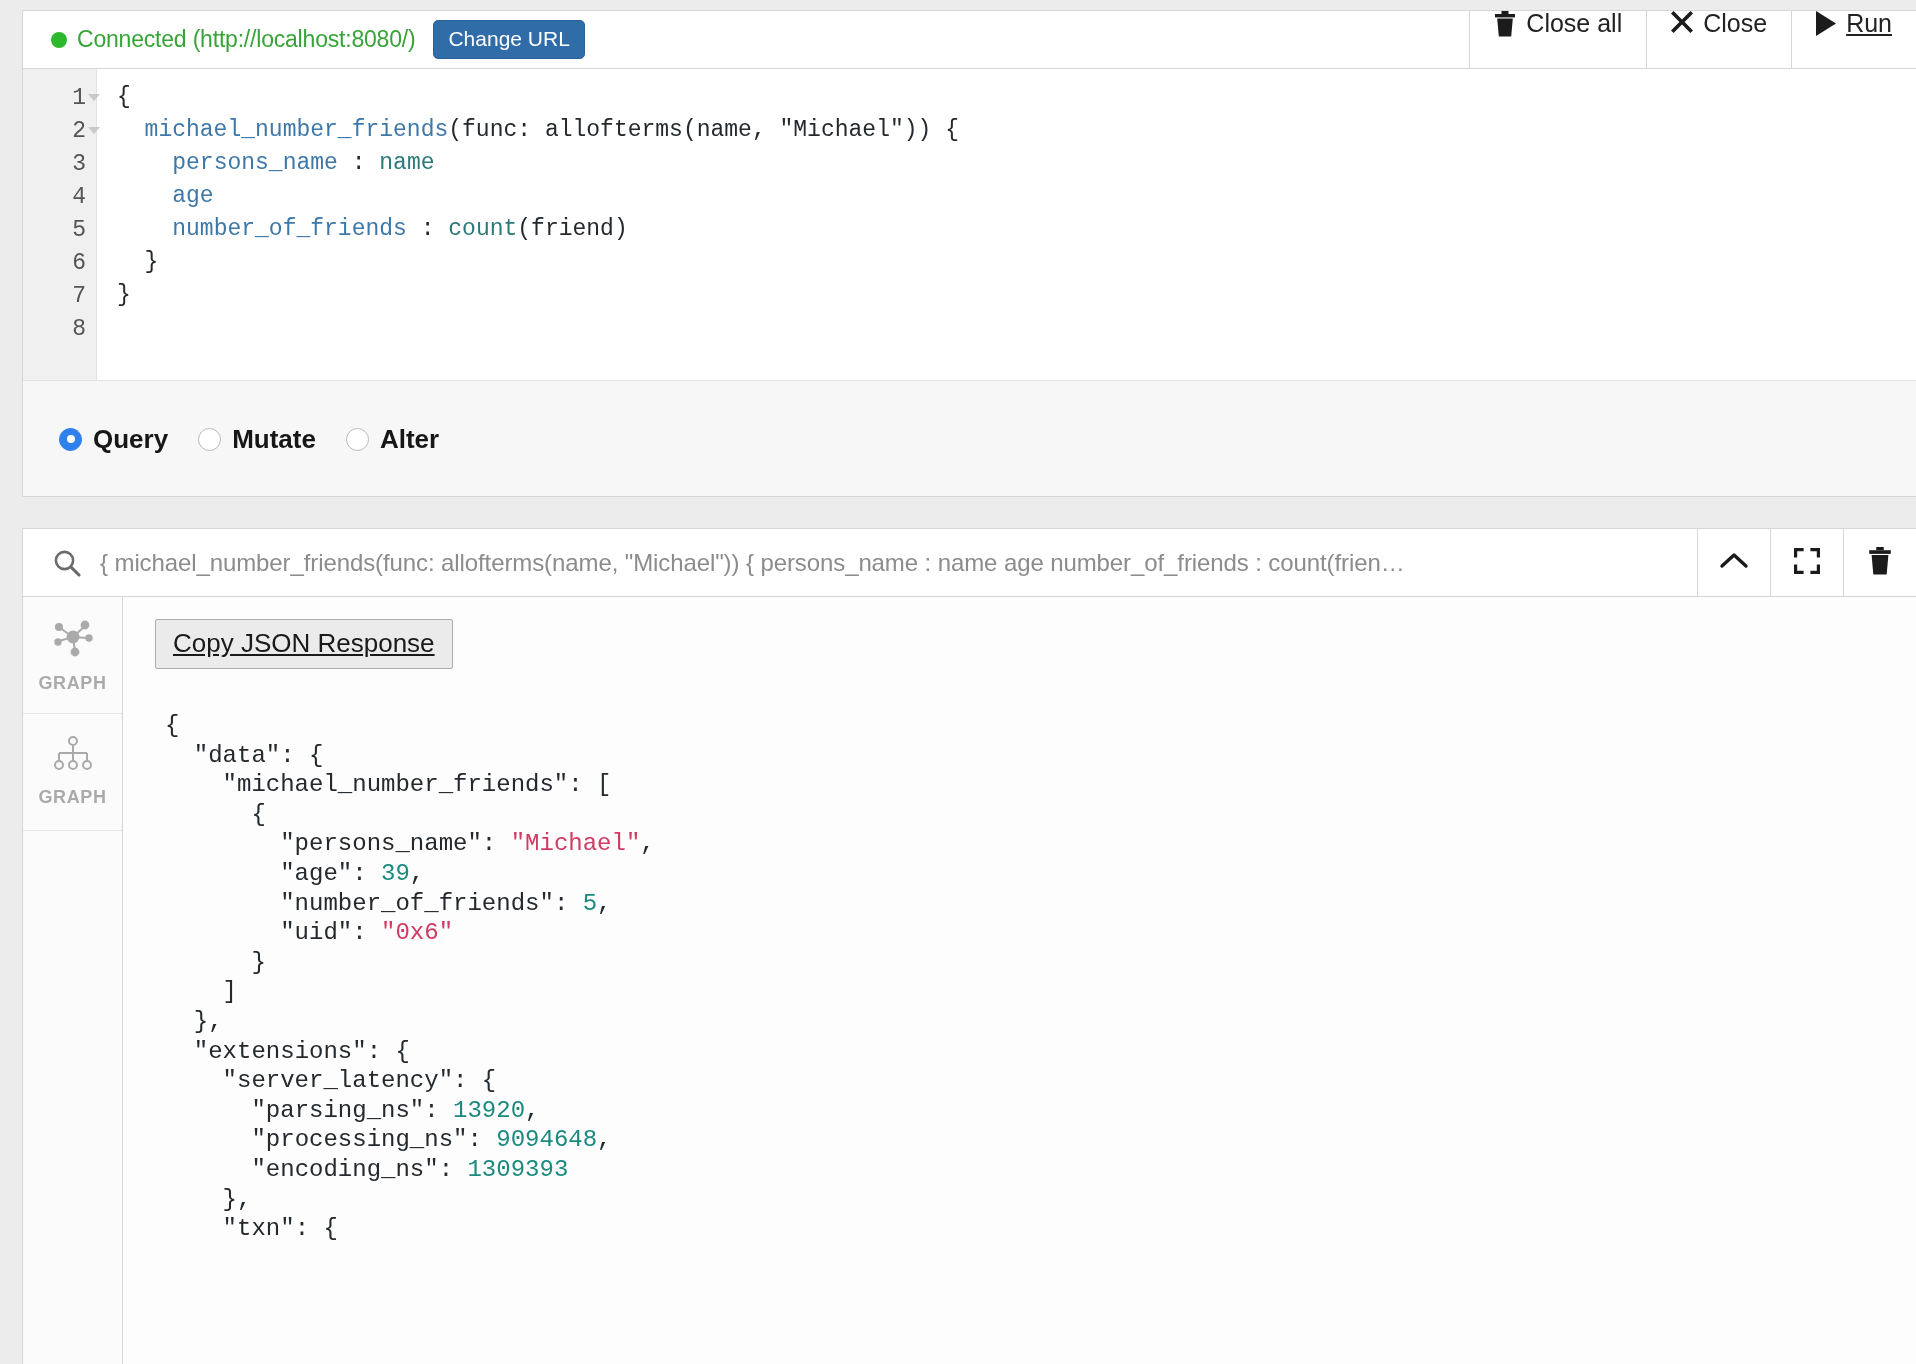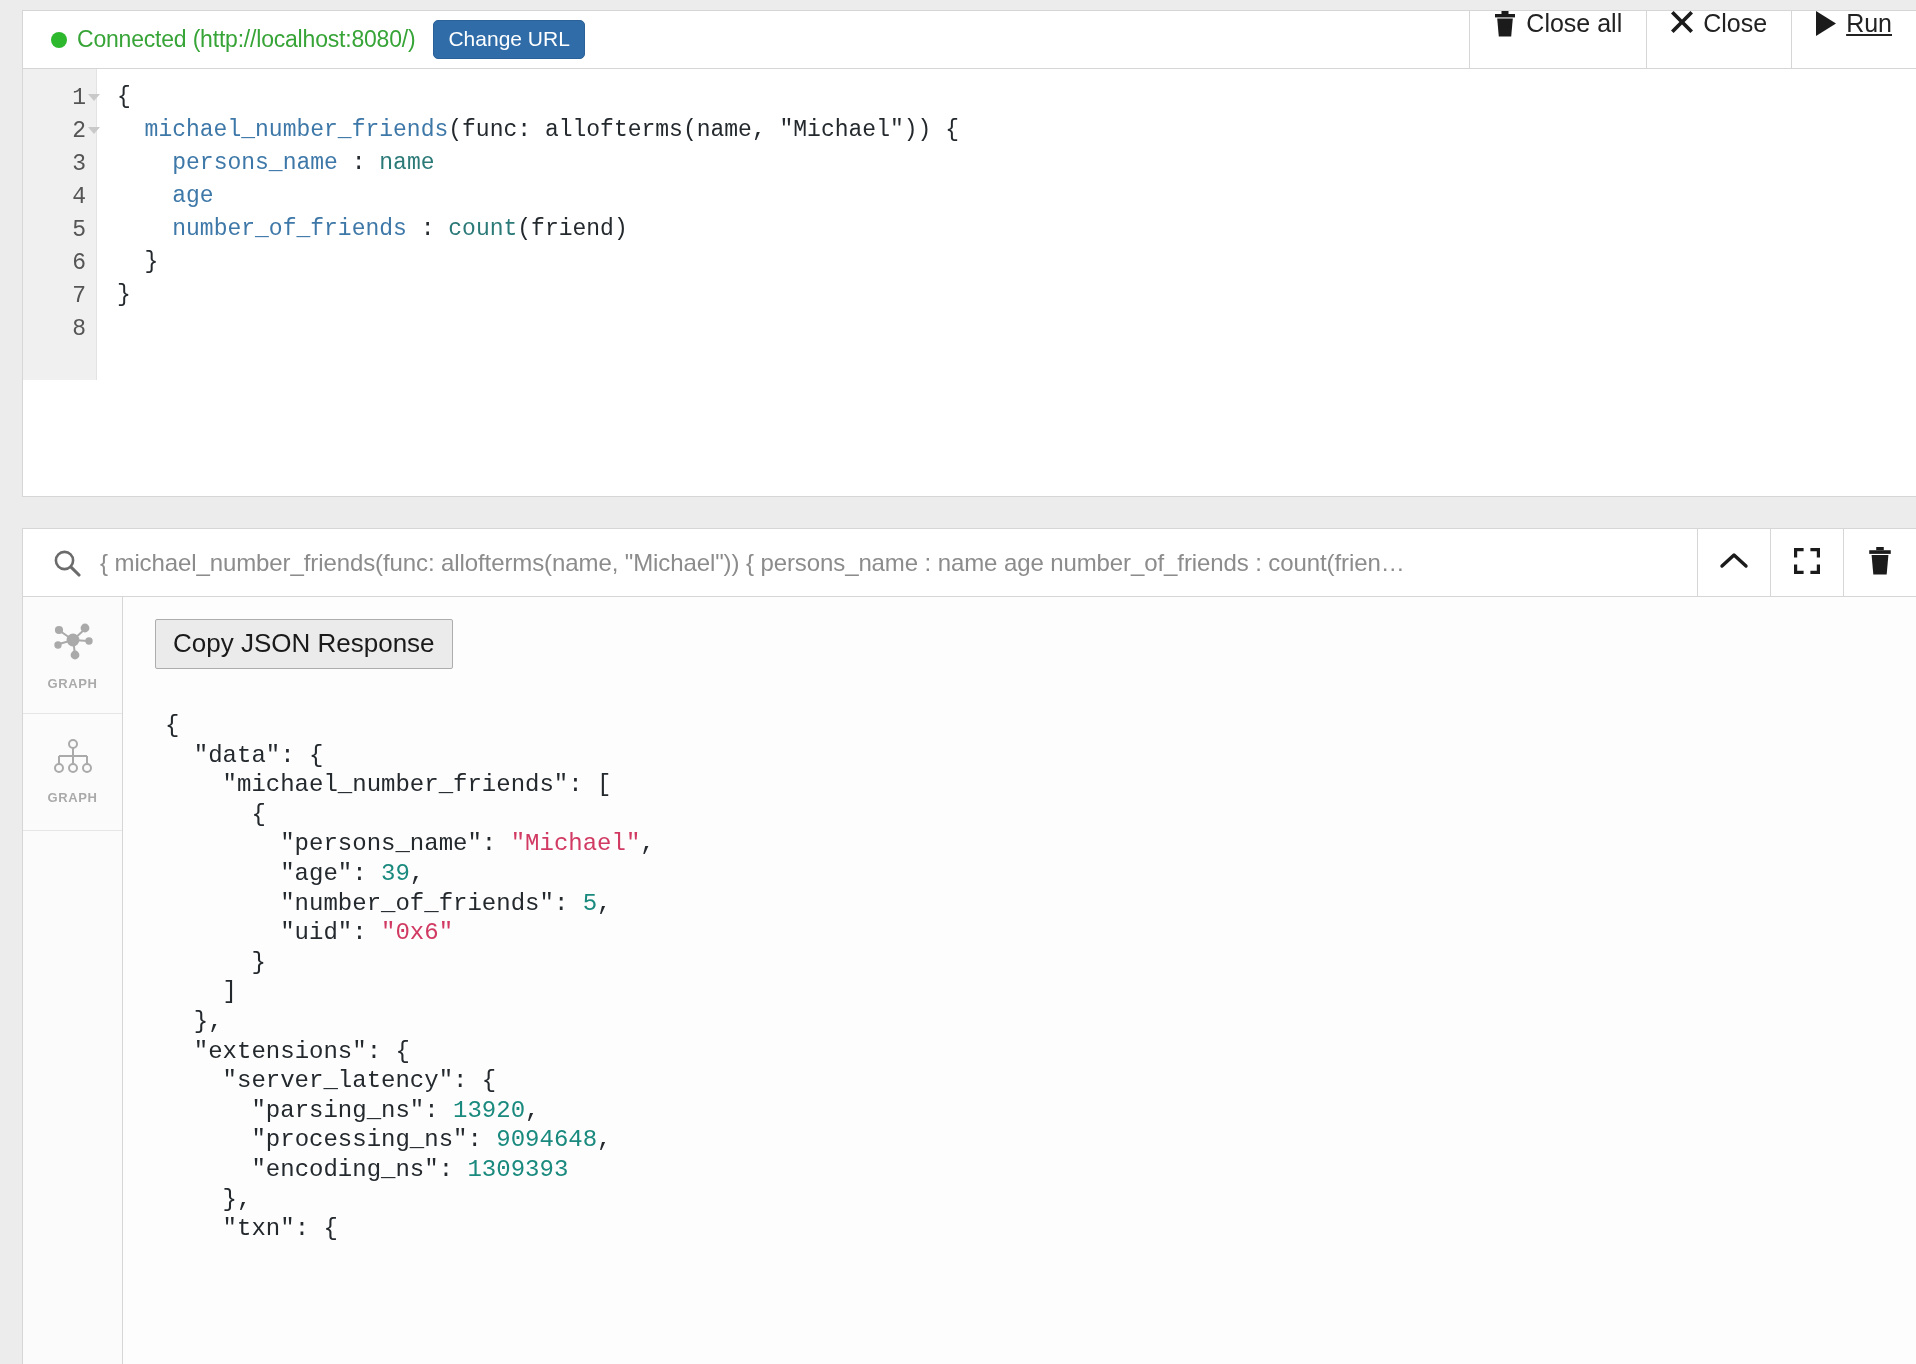--- a/index.html
+++ b/index.html
@@ -247,21 +247,21 @@
     border-bottom: 1px solid #e6e6e6;
     display: flex;
     flex-direction: column;
     align-items: center;
     justify-content: center;
     gap: 11px;
     cursor: pointer;
     box-sizing: border-box;
   }
   .side-tab .stlabel {
-    font-size: 13px;
+    font-size: 18px;
     color: #aaa;
     font-weight: bold;
     letter-spacing: 0.6px;
   }
   .side-tab.active .stlabel { color: #1b1b1b; }
   .side-tab.filler { border-bottom: none; height: auto; flex: 1 1 auto; }
 
   .json-pane {
     flex: 1 1 auto;
     background: #fdfdfd;
@@ -272,20 +272,21 @@
   .copy-btn {
     background: #ebebeb;
     border: 1px solid #adadad;
     border-radius: 2px;
     font-size: 26px;
     font-family: "Liberation Sans", sans-serif;
     color: #1a1a1a;
     padding: 10px 17px 12px 17px;
     cursor: pointer;
     line-height: 1;
+    text-decoration: underline;
   }
   .json-code {
     margin-top: 42px;
     font-family: "Liberation Mono", monospace;
     font-size: 24px;
     white-space: pre;
     color: #24292e;
     padding-left: 10px;
   }
   .jline { height: 29.6px; line-height: 29.6px; }
@@ -343,20 +344,34 @@
         <div class="gline">3</div>
         <div class="gline">4</div>
         <div class="gline">5</div>
         <div class="gline">6</div>
         <div class="gline">7</div>
         <div class="gline">8</div>
       </div>
     <div class="code-lines" id="codelines"><div class="cline"><span class="tk-punc">{</span></div><div class="cline"><span class="tk-plain">  </span><span class="tk-field">michael_number_friends</span><span class="tk-plain">(func: allofterms(name, "Michael")) {</span></div><div class="cline"><span class="tk-plain">    </span><span class="tk-field">persons_name</span><span class="tk-plain"> : </span><span class="tk-alias">name</span></div><div class="cline"><span class="tk-plain">    </span><span class="tk-field">age</span></div><div class="cline"><span class="tk-plain">    </span><span class="tk-field">number_of_friends</span><span class="tk-plain"> : </span><span class="tk-alias">count</span><span class="tk-plain">(friend)</span></div><div class="cline"><span class="tk-punc">  }</span></div><div class="cline"><span class="tk-punc">}</span></div><div class="cline"><span class="tk-plain"></span></div></div>
   </div>
 
+  <div class="mode-row" id="moderow">
+      <div class="radio-item">
+        <span class="radio-circle sel"></span>
+        <span class="radio-label">Query</span>
+      </div>
+      <div class="radio-item">
+        <span class="radio-circle"></span>
+        <span class="radio-label">Mutate</span>
+      </div>
+      <div class="radio-item">
+        <span class="radio-circle"></span>
+        <span class="radio-label">Alter</span>
+      </div>
+    </div>
 </div>
 
 <div class="result-panel">
 
   <div class="result-header">
     <div class="search-wrap">
       <span class="search-icon">
         <svg width="28" height="28" viewBox="0 0 28 28">
             <circle cx="11.5" cy="11.5" r="8.6" fill="none" stroke="#6b6b6b" stroke-width="2.6"></circle>
             <line x1="17.8" y1="17.8" x2="26" y2="26" stroke="#6b6b6b" stroke-width="3.1" stroke-linecap="round"></line>

